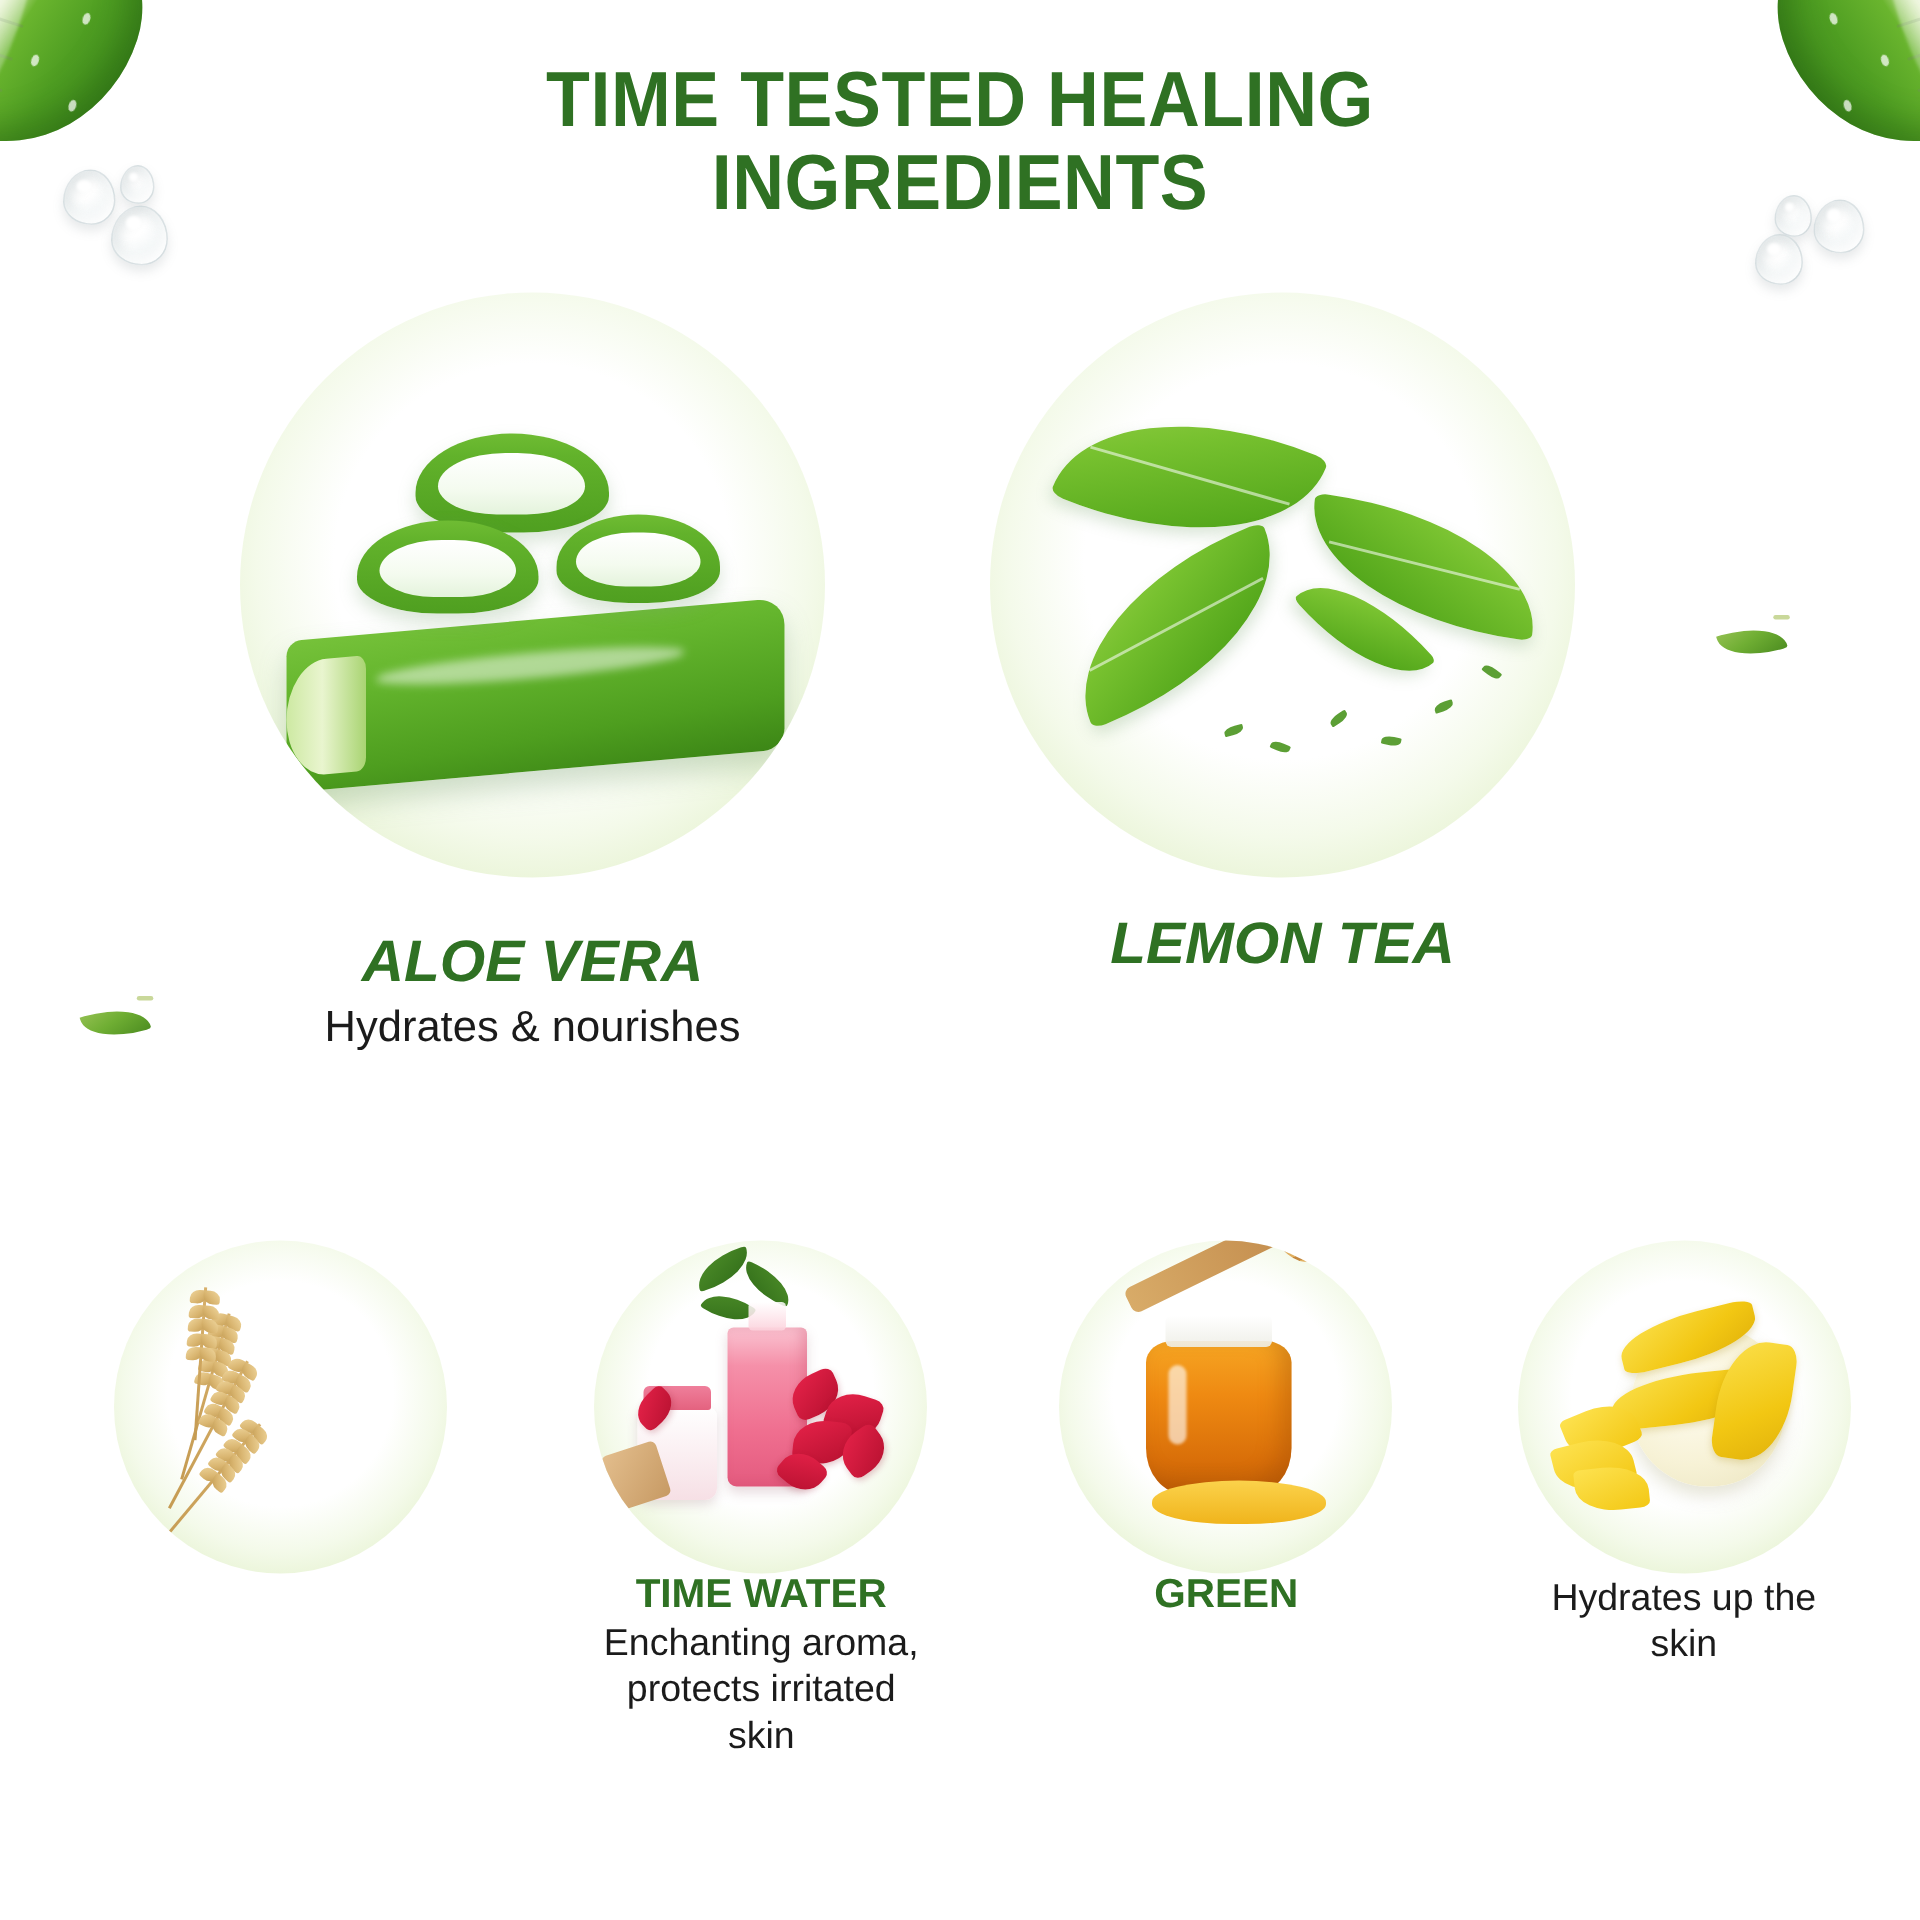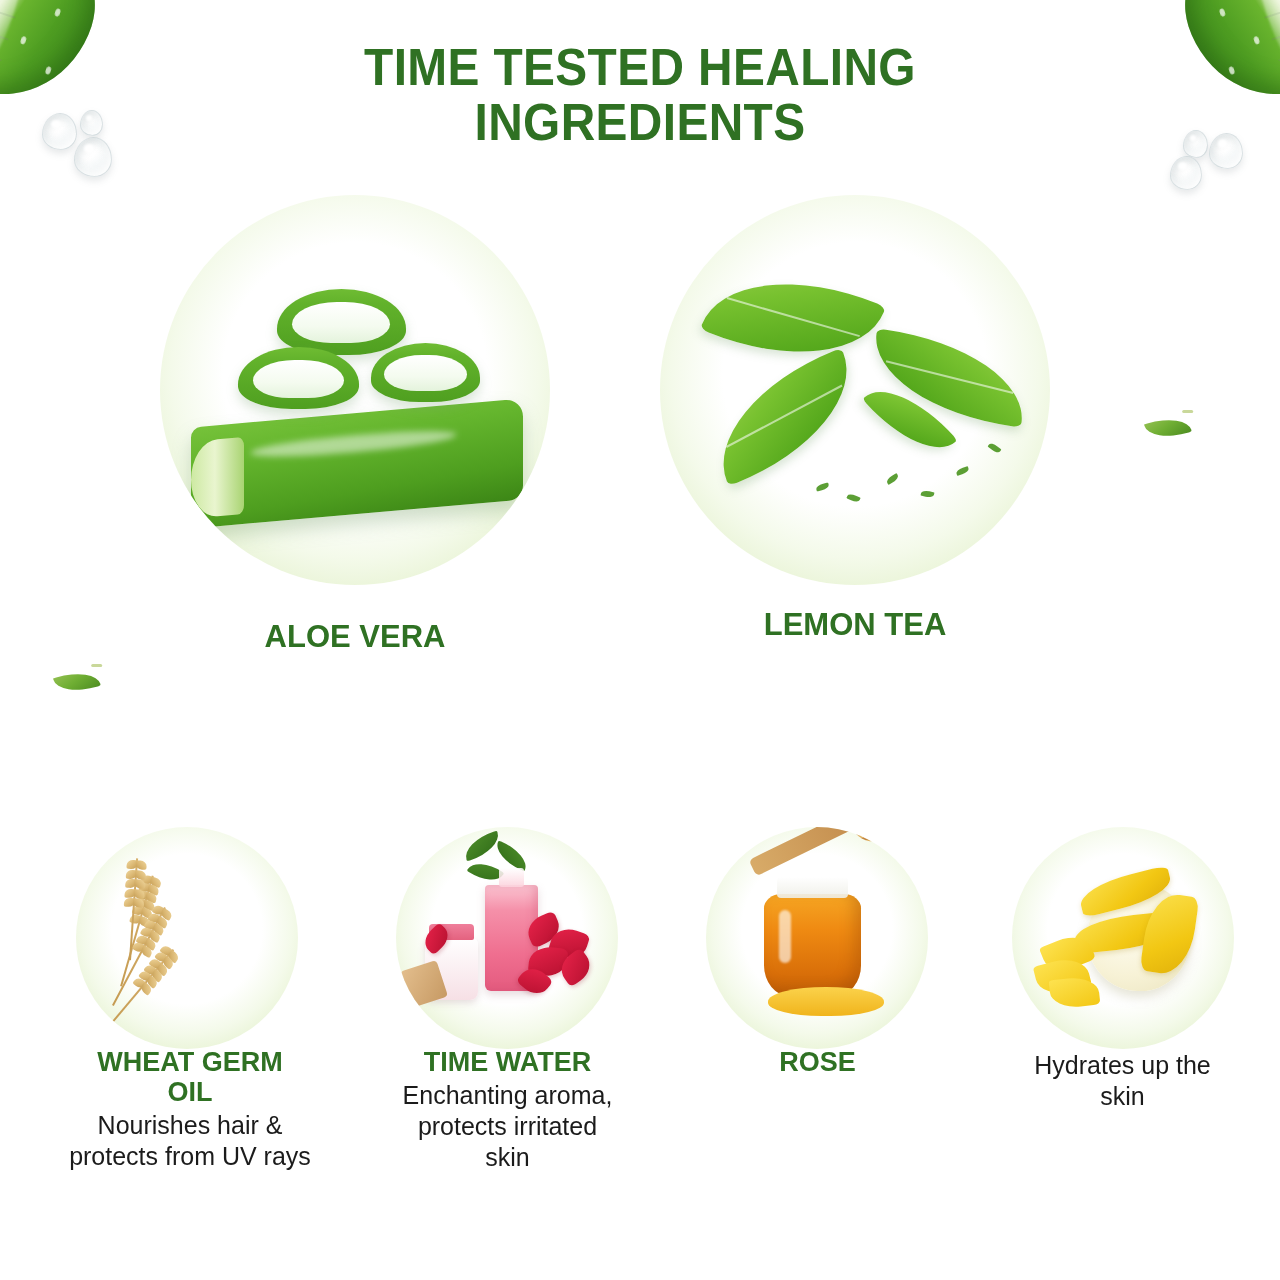--- a/index.html
+++ b/index.html
@@ -95,21 +95,21 @@
     overflow:hidden;
   }
   .bubble .art{position:absolute;inset:0;}
 
   .cap{position:absolute;text-align:center;}
   .cap .name{
     color:#2f7123;font-weight:bold;line-height:1.12;
   }
   .cap .desc{color:#1b1b1b;line-height:1.24;white-space:pre-line;}
 
-  .row1 .name{font-size:31px;}
+  .row1 .name{font-size:39px;font-style:italic;}
   .row1 .desc{font-size:29px;margin-top:4px;}
   .row2 .name{font-size:27px;}
   .row2 .desc{font-size:25px;margin-top:3px;}
 
   
   .aloe-base{
     position:absolute;left:8%;top:56%;width:85%;height:26%;
     border-radius:10px 18px 14px 10px;
     background:linear-gradient(175deg,#76c23a 0%,#64b52d 30%,#4e9e1f 72%,#3c8616 100%);
     transform:skewY(-5deg);
@@ -277,20 +277,21 @@
       <div class="aloe-piece" style="left:20%;top:39%;width:31%;height:16%;">
         <div class="gel"></div>
       </div>
       <div class="aloe-piece" style="left:54%;top:38%;width:28%;height:15%;">
         <div class="gel"></div>
       </div>
     </div>
   </div>
   <div class="cap row1" style="left:150px;top:620px;width:410px;">
     <div class="name">ALOE VERA</div>
+    <div class="desc">Hydrates &amp; nourishes</div>
   </div>
 
   <div class="bubble" style="left:660px;top:195px;width:390px;height:390px;">
     <div class="art">
       <div class="tealeaf" style="left:13%;top:20%;width:42%;height:23%;transform:rotate(22deg);">
         <div class="vein"></div>
       </div>
       <div class="tealeaf" style="left:12%;top:46%;width:40%;height:22%;transform:rotate(-22deg);">
         <div class="vein"></div>
       </div>
@@ -372,26 +373,20 @@
             <i style="top:20%"></i>
             <i style="top:36%"></i>
             <i style="top:36%"></i>
             <i style="top:52%"></i>
             <i style="top:52%"></i>
             <i style="top:68%"></i>
             <i style="top:68%"></i>
           </div>
       </div>
     </div>
-  </div>
-  <div class="cap row2" style="left:20px;top:1047px;width:340px;">
-    <div class="name" style="white-space:pre-line">WHEAT GERM
-OIL</div>
-    <div class="desc">Nourishes hair &amp;
-protects from UV rays</div>
   </div>
 
   <div class="bubble" style="left:396px;top:827px;width:222px;height:222px;">
     <div class="art">
       <div class="rose-leaf" style="left:30%;top:4%;width:17%;height:9%;transform:rotate(-18deg);"></div>
       <div class="rose-leaf" style="left:44%;top:9%;width:16%;height:8%;transform:rotate(24deg) scaleX(-1);"></div>
       <div class="rose-leaf" style="left:33%;top:16%;width:15%;height:8%;transform:rotate(32deg);"></div>
       <div class="rose-bottle">
           <div class="neck"></div>
         </div>
@@ -420,21 +415,21 @@
           <div class="head"></div>
         </div>
       <div class="honey-jar">
         <div class="rim"></div>
         <div class="shine"></div>
       </div>
       <div class="spill"></div>
     </div>
   </div>
   <div class="cap row2" style="left:660px;top:1047px;width:315px;">
-    <div class="name">ROSE</div>
+    <div class="name">GREEN</div>
   </div>
 
   <div class="bubble" style="left:1012px;top:827px;width:222px;height:222px;">
     <div class="art">
       <div class="lemon-body"></div>
       <div class="peel" style="left:30%;top:22%;width:42%;height:14%;transform:rotate(-14deg);"></div>
       <div class="peel" style="left:28%;top:40%;width:46%;height:15%;transform:rotate(-6deg);"></div>
       <div class="peel" style="left:60%;top:30%;width:22%;height:36%;transform:rotate(8deg);"></div>
       <div class="lemon-slice" style="left:14%;top:50%;width:22%;height:14%;transform:rotate(-22deg);"></div>
       <div class="lemon-slice" style="left:11%;top:60%;width:24%;height:15%;transform:rotate(-14deg);"></div>

